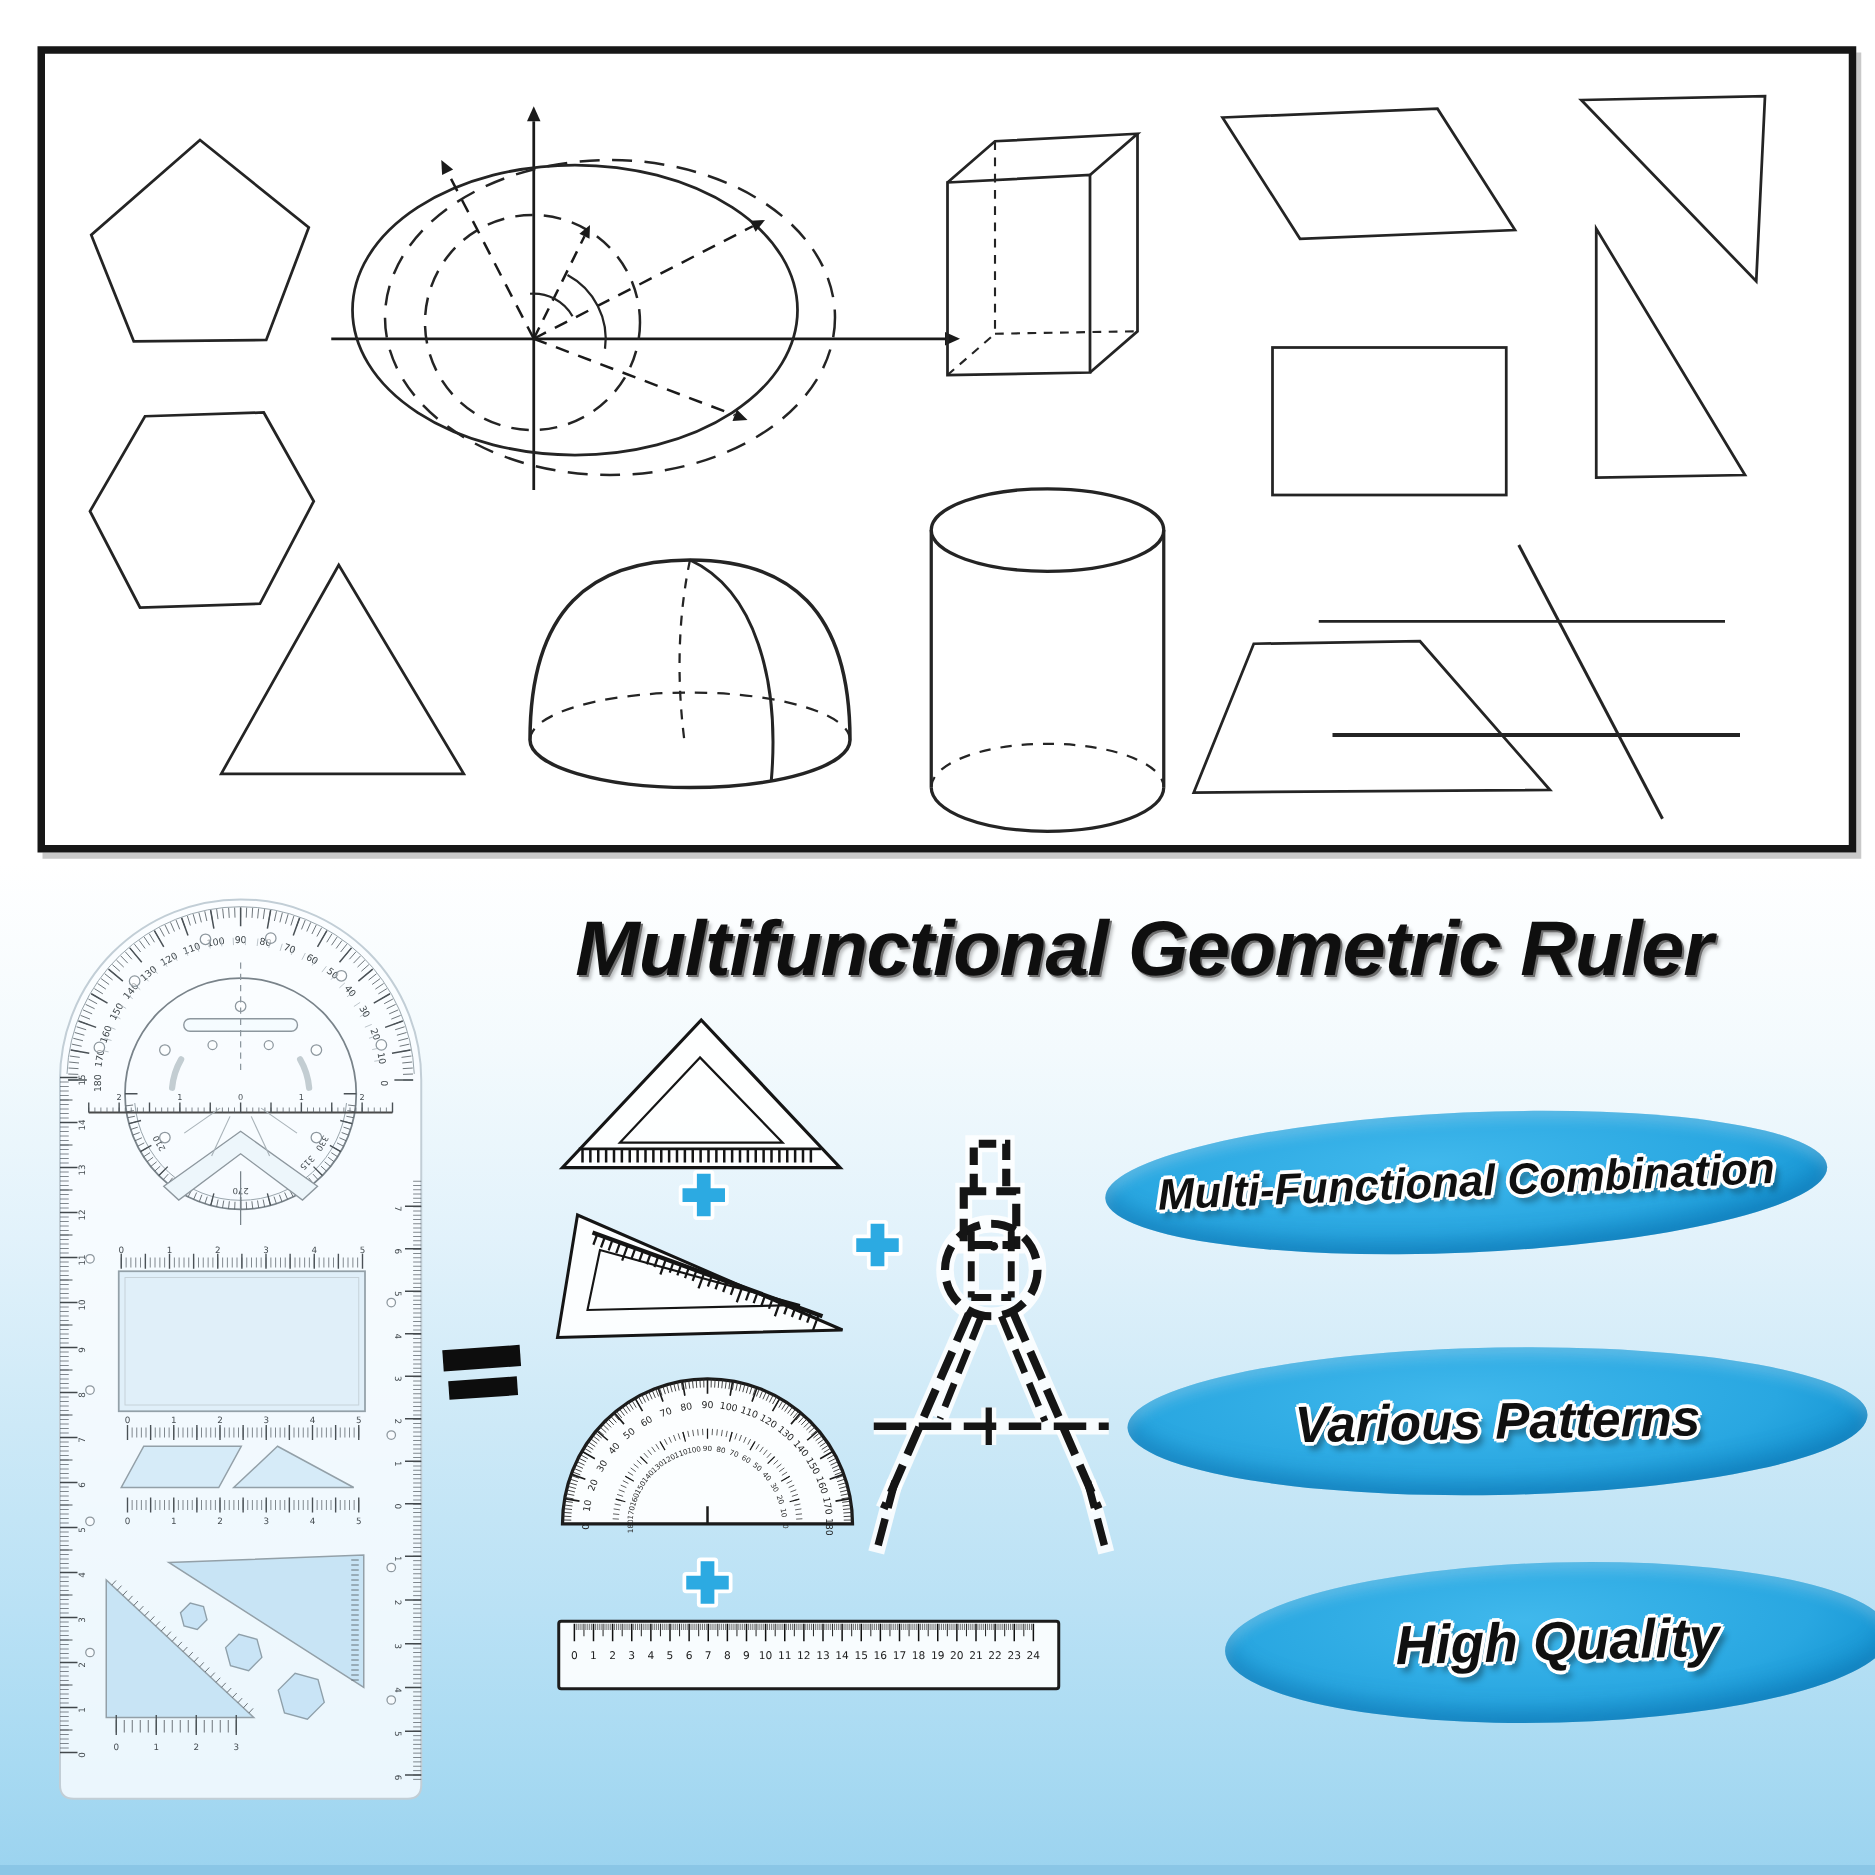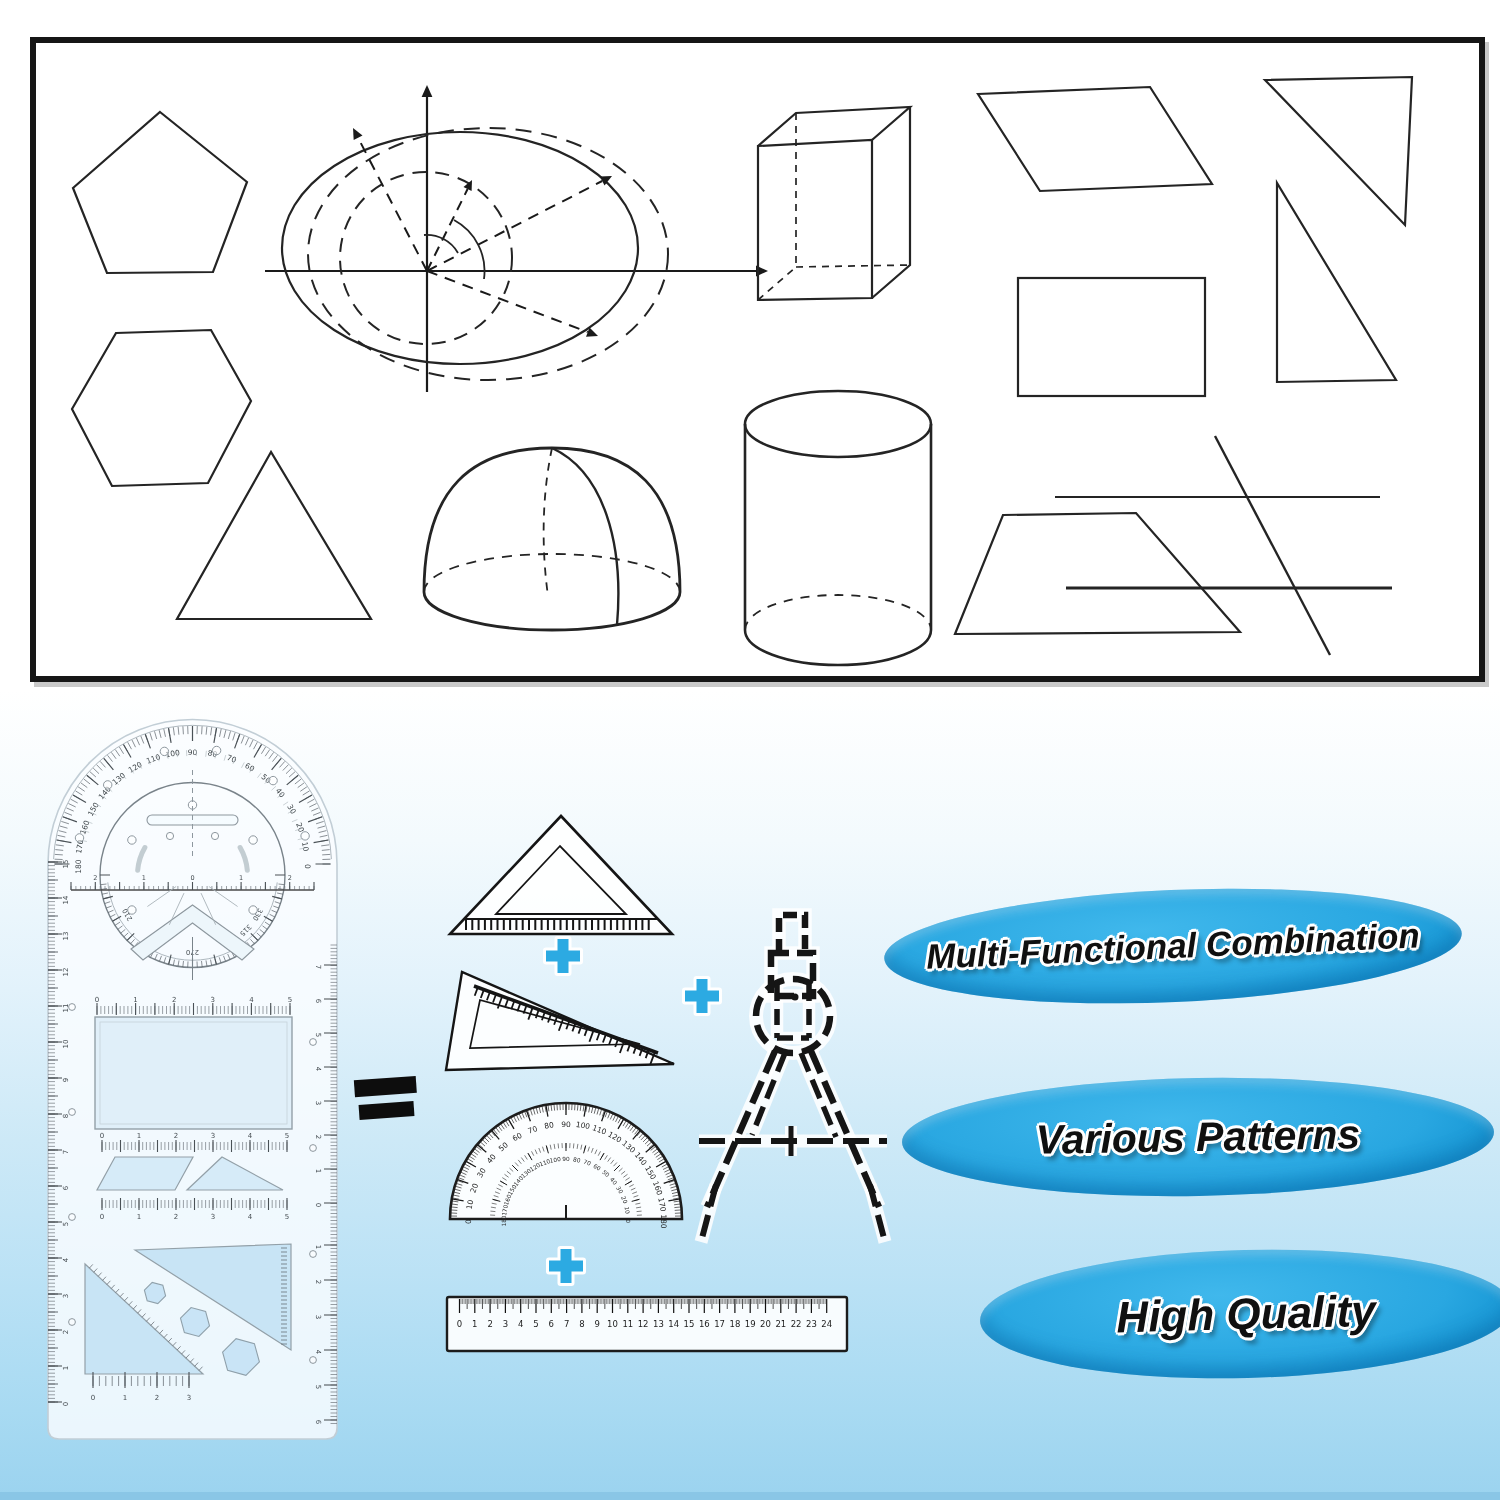--- a/index.html
+++ b/index.html
@@ -382,20 +382,21 @@
         <text x="719.6" y="1327" font-size="8.5" fill="#1c1c1c" text-anchor="middle">17</text>
         <text x="734.9000000000001" y="1327" font-size="8.5" fill="#1c1c1c" text-anchor="middle">18</text>
         <text x="750.2" y="1327" font-size="8.5" fill="#1c1c1c" text-anchor="middle">19</text>
         <text x="765.5" y="1327" font-size="8.5" fill="#1c1c1c" text-anchor="middle">20</text>
         <text x="780.8" y="1327" font-size="8.5" fill="#1c1c1c" text-anchor="middle">21</text>
         <text x="796.1" y="1327" font-size="8.5" fill="#1c1c1c" text-anchor="middle">22</text>
         <text x="811.4000000000001" y="1327" font-size="8.5" fill="#1c1c1c" text-anchor="middle">23</text>
         <text x="826.7" y="1327" font-size="8.5" fill="#1c1c1c" text-anchor="middle">24</text>
       </g>
     </svg>
+  <div id="title">Multifunctional Geometric Ruler</div>
   <div class="badge" id="badge-0">
     <span>Multi-Functional Combination</span>
   </div>
   <div class="badge" id="badge-1">
     <span>Various Patterns</span>
   </div>
   <div class="badge" id="badge-2">
     <span>High Quality</span>
   </div>
   <div id="bottom-strip"></div>

